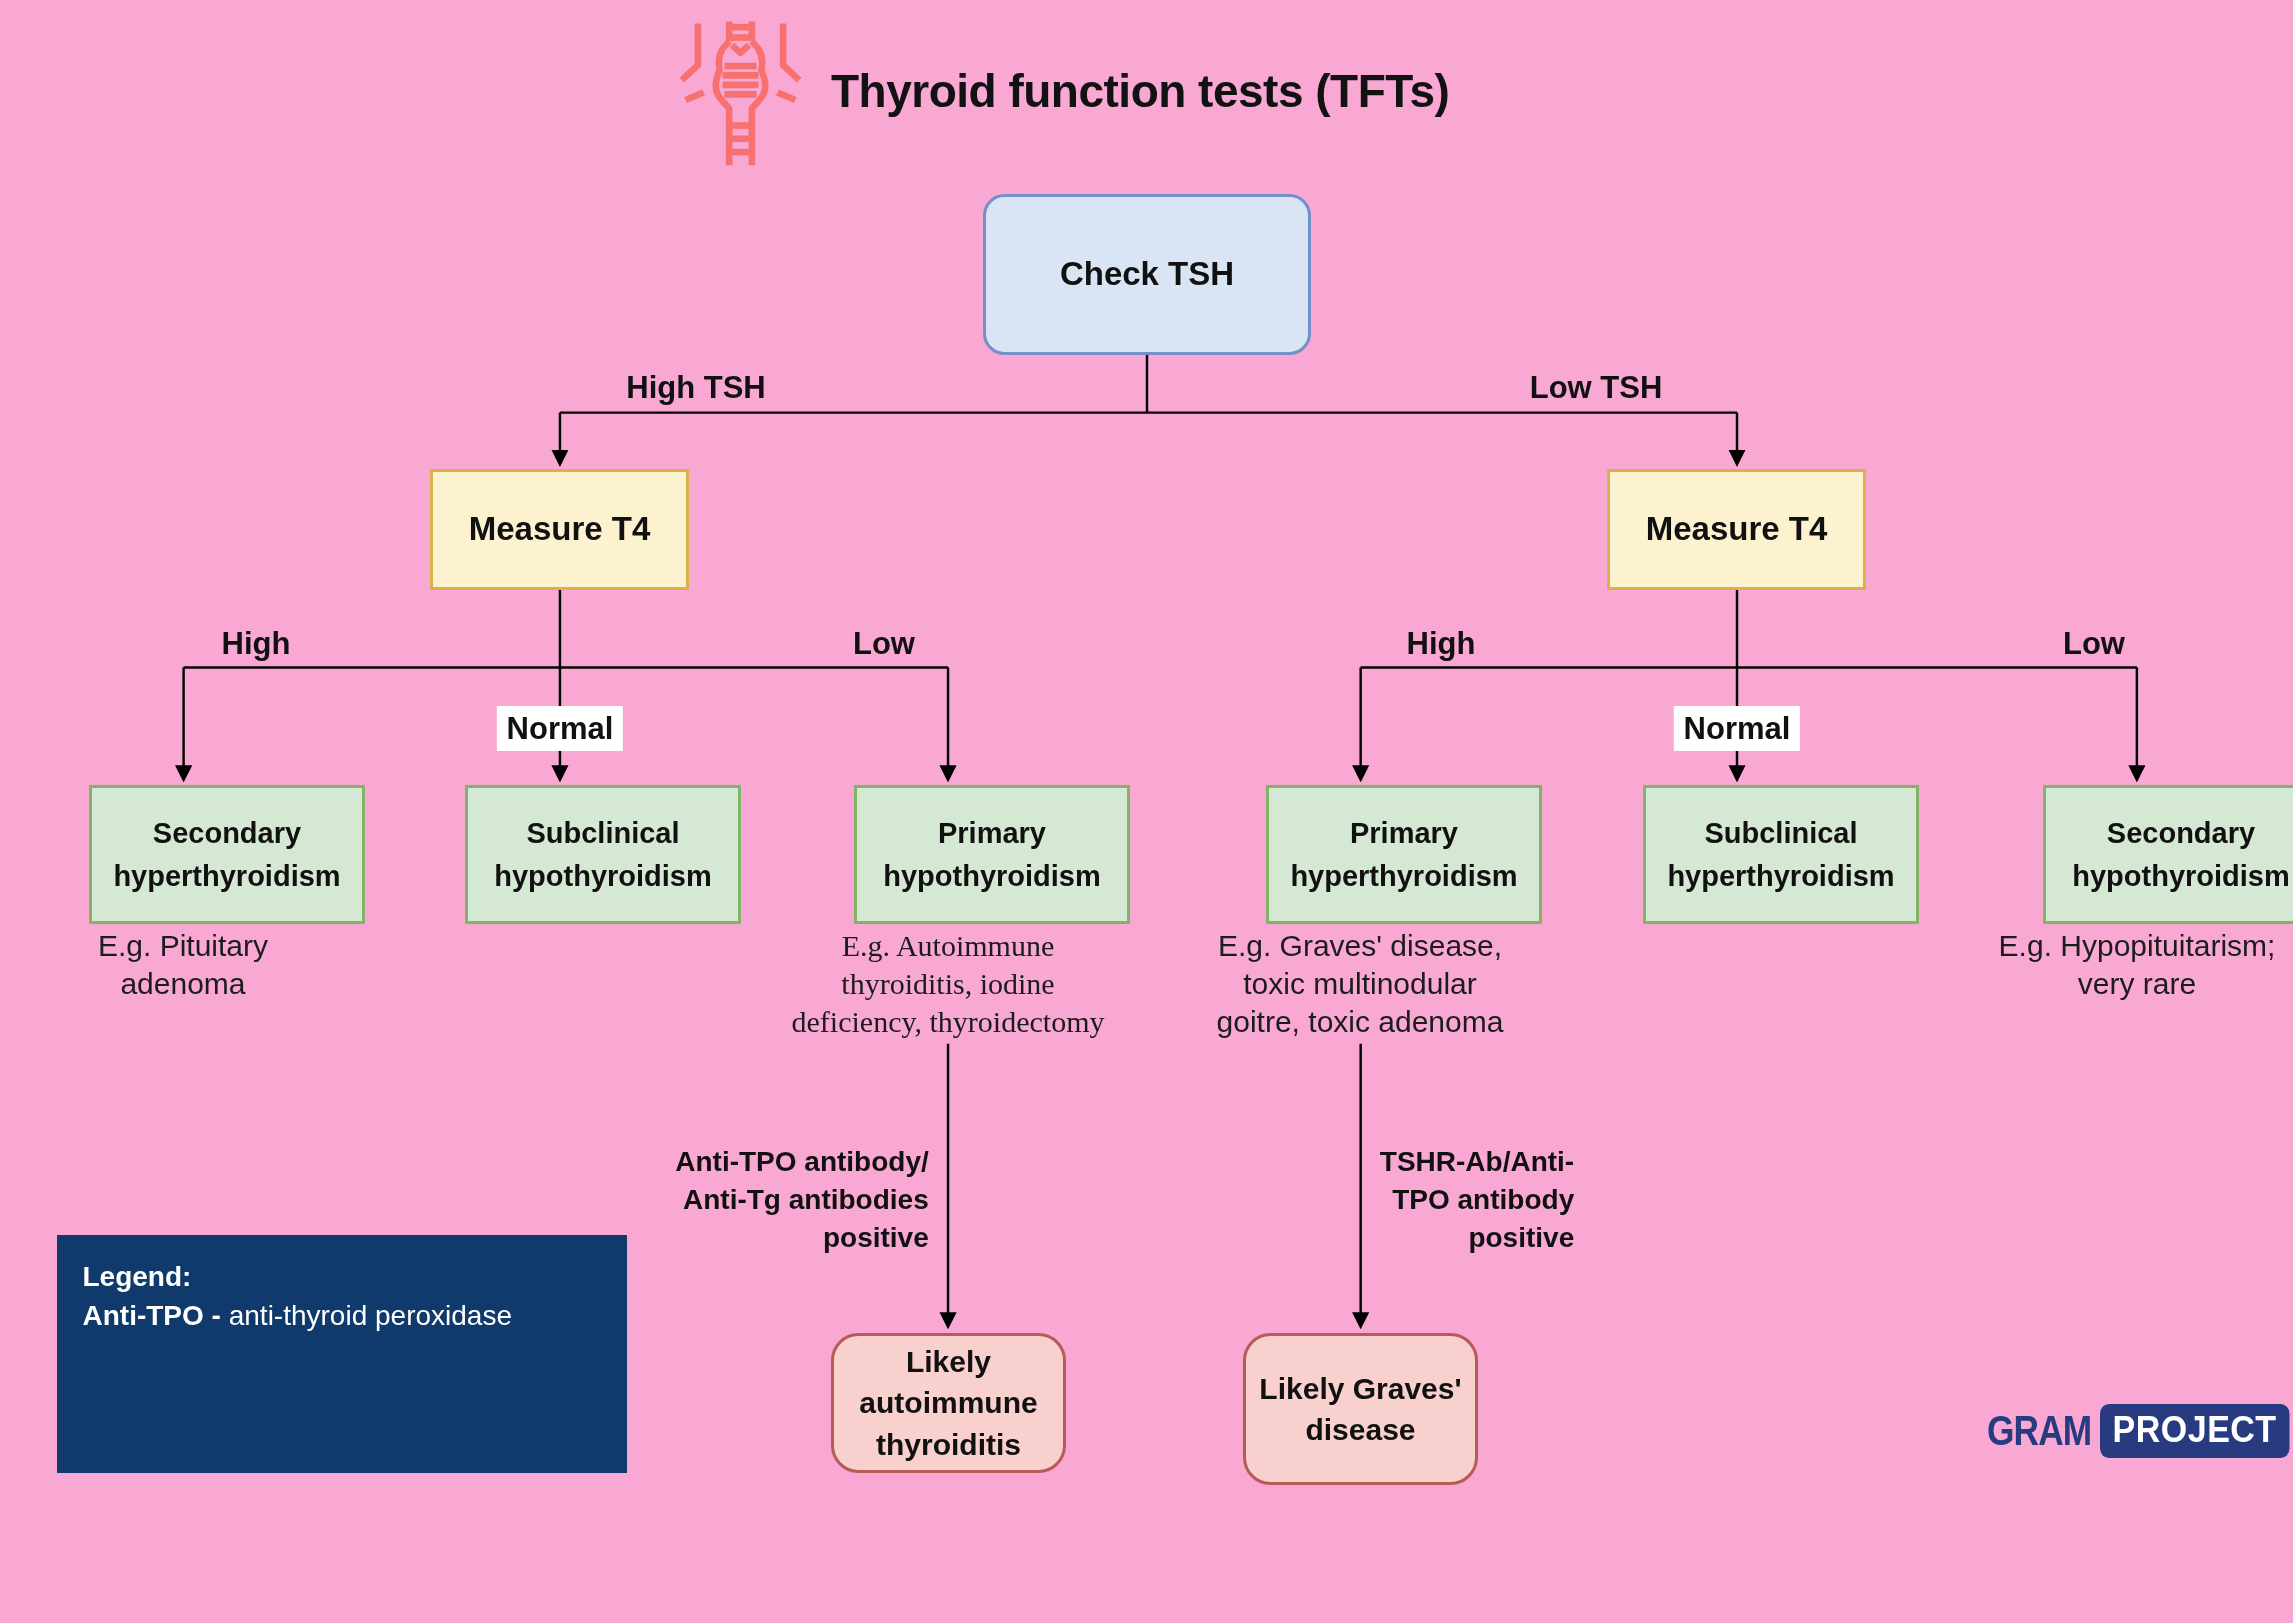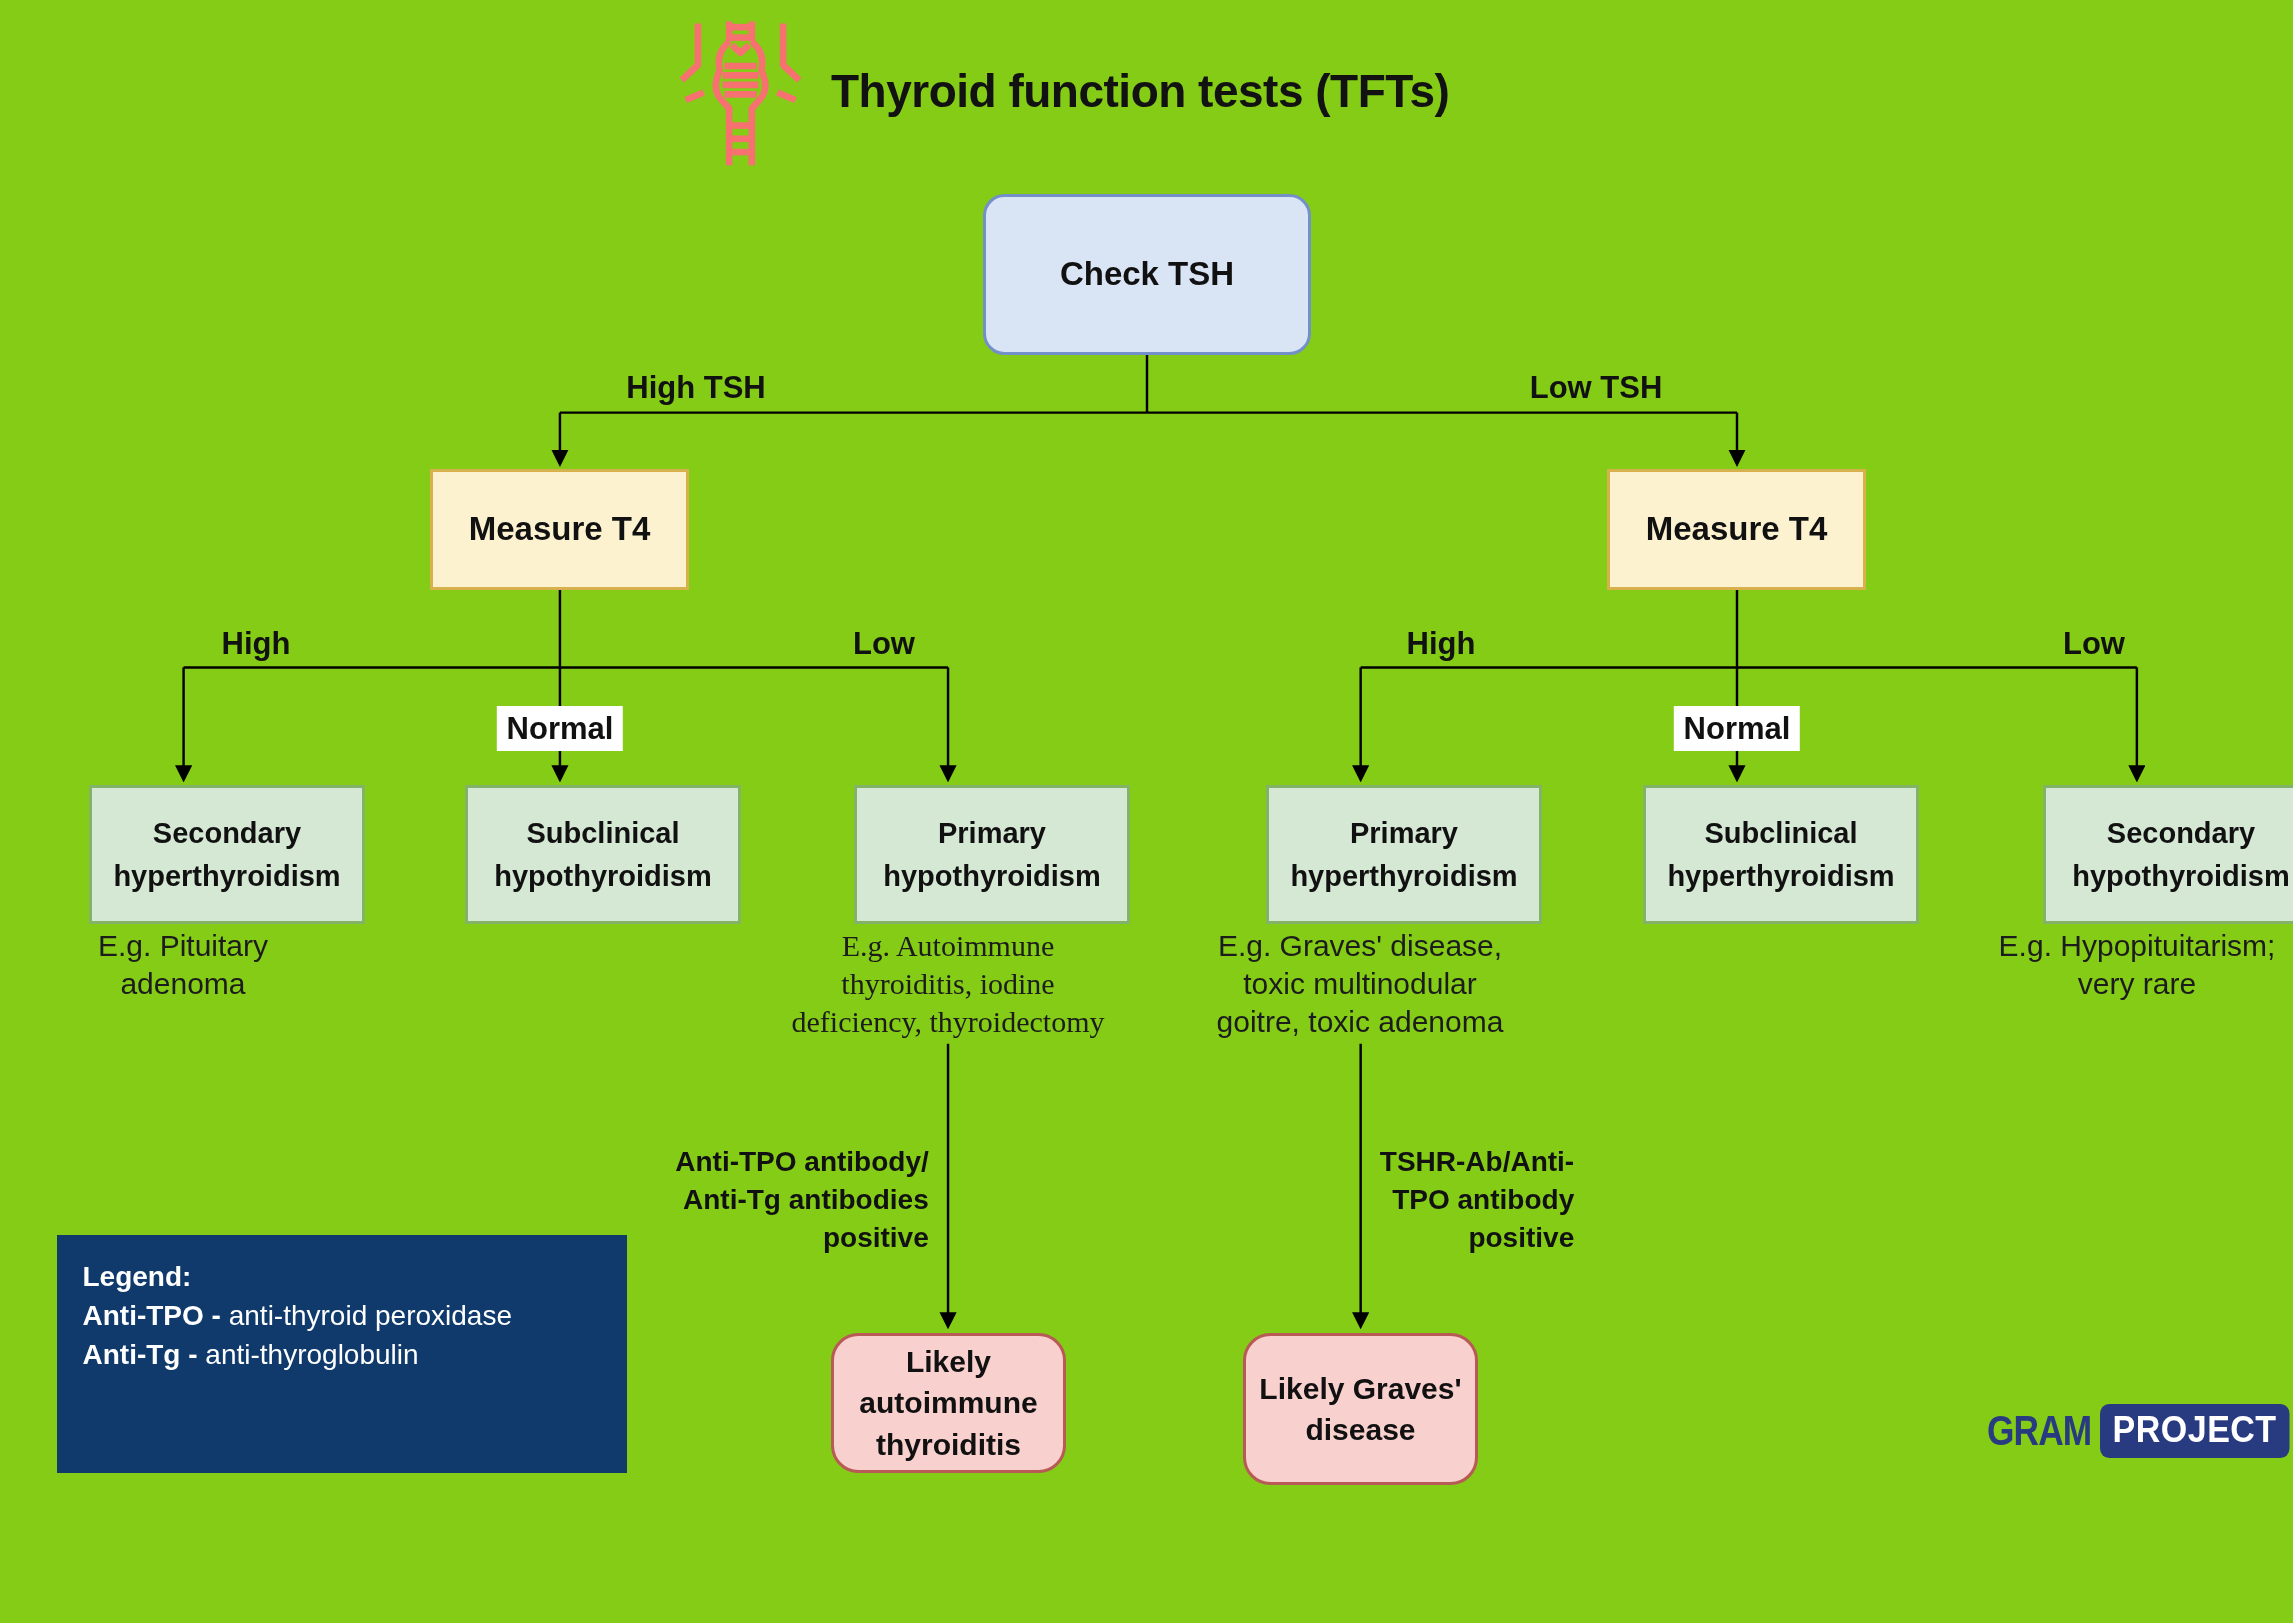--- a/index.html
+++ b/index.html
@@ -1,19 +1,19 @@
 <!DOCTYPE html>
 <html style="--root-fill: #d9e4f5; --root-border: #7391c8; --measure-fill: #fdf2d0; --measure-border: #d6b14c; --outcome-fill: #d5e8d4; --outcome-border: #82b366; --final-fill: #f8d0ce; --final-border: #b85a55; --legend-bg: #0f3a6b; --logo-navy: #283a80; --icon-coral: #f77171; --line-black: #000000;"><head>
 <meta charset="utf-8">
 <style>
   html,body{margin:0;padding:0;background:#ffffff;}
   #canvas{
     position:relative;
     width:2294px;height:1623px;
-    background:#84cc16;
+    background:#f9a8d4;
     font-family:"Liberation Sans","DejaVu Sans",sans-serif;
     color:#111;
     overflow:hidden;
   }
   #wires{position:absolute;left:0;top:0;width:2294px;height:1623px;}
   .hdr{position:absolute;left:679px;top:13.7px;height:155px;display:flex;align-items:center;gap:29px;}
   .title{font-size:46px;font-weight:bold;letter-spacing:-0.5px;color:#121212;white-space:nowrap;}
   .node{
     position:absolute;display:flex;align-items:center;justify-content:center;
     text-align:center;font-weight:bold;white-space:pre-line;box-sizing:border-box;
@@ -172,21 +172,20 @@
 
   <div class="node node-final" style="left:831px;top:1333px;width:235px;height:140px;">Likely
 autoimmune
 thyroiditis</div>
   <div class="node node-final" style="left:1243px;top:1333px;width:235px;height:152px;">Likely Graves'
 disease</div>
 
   <div class="legend">
     <div class="lg-head">Legend:</div>
     <div><b>Anti-TPO -</b> <span>anti-thyroid peroxidase</span></div>
-    <div><b>Anti-Tg -</b> <span>anti-thyroglobulin</span></div>
   </div>
 
   <div class="logo">
     <span class="logo-gram">GRAM</span>
     <span class="logo-project">PROJECT</span>
   </div>
 
 </div>
 
 

